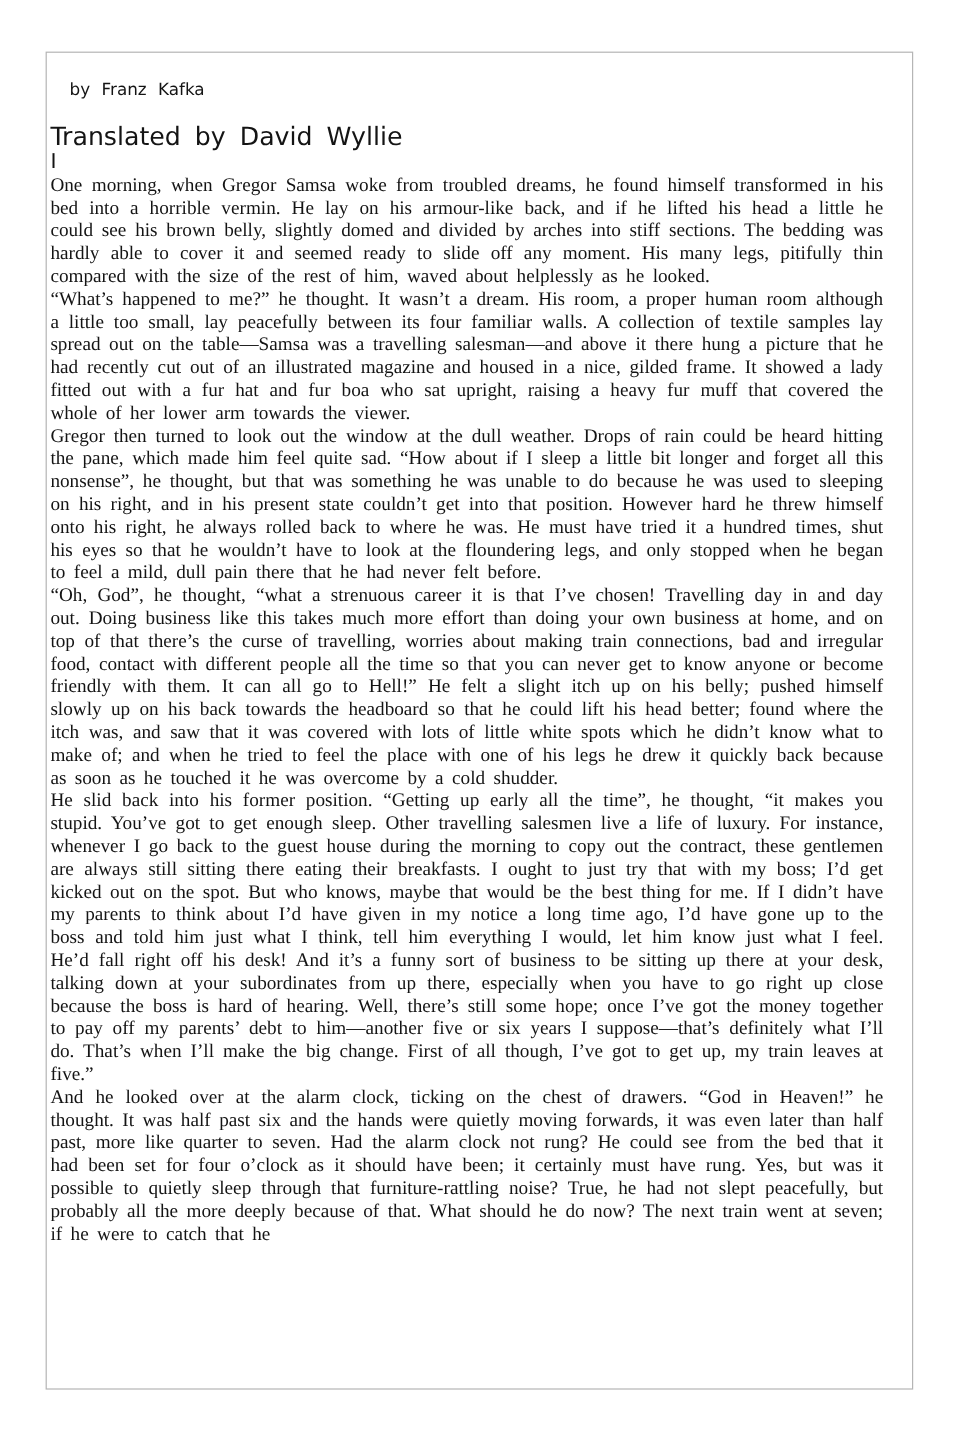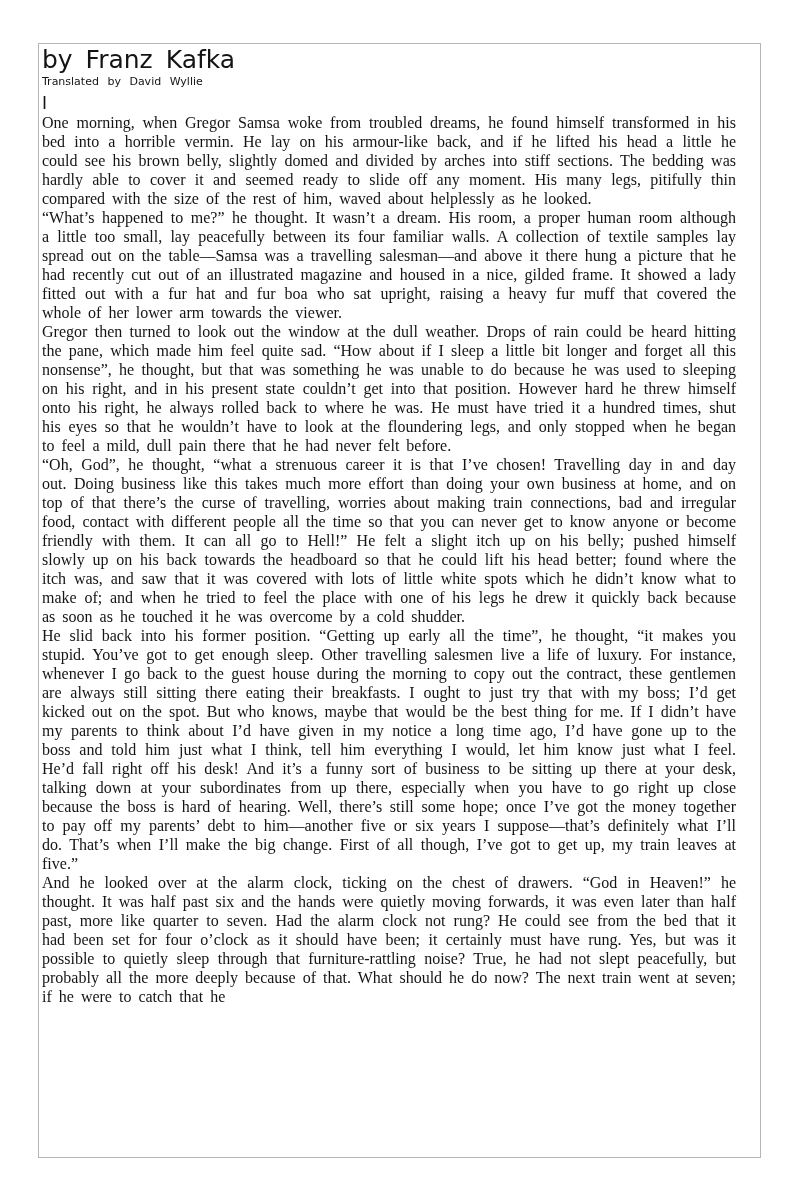--- a/index.html
+++ b/index.html
@@ -44,28 +44,28 @@
     color: #141414;
   }
   .book-title {
     font-size: 23px;
     font-weight: 400;
     line-height: 27px;
     margin: 0;
     word-spacing: 4px;
   }
   .book-author {
-    font-size: 25px;
+    font-size: 14px;
     font-weight: 400;
     line-height: 23px;
-    margin: 0;
+    margin: 16px;
     word-spacing: 5px;
   }
   .book-translator {
-    font-size: 11px;
+    font-size: 21px;
     font-weight: 400;
     line-height: 22px;
     margin: 0;
     word-spacing: 5px;
   }
   .chapter-number {
     font-size: 17px;
     line-height: 20px;
     margin: 0;
   }

